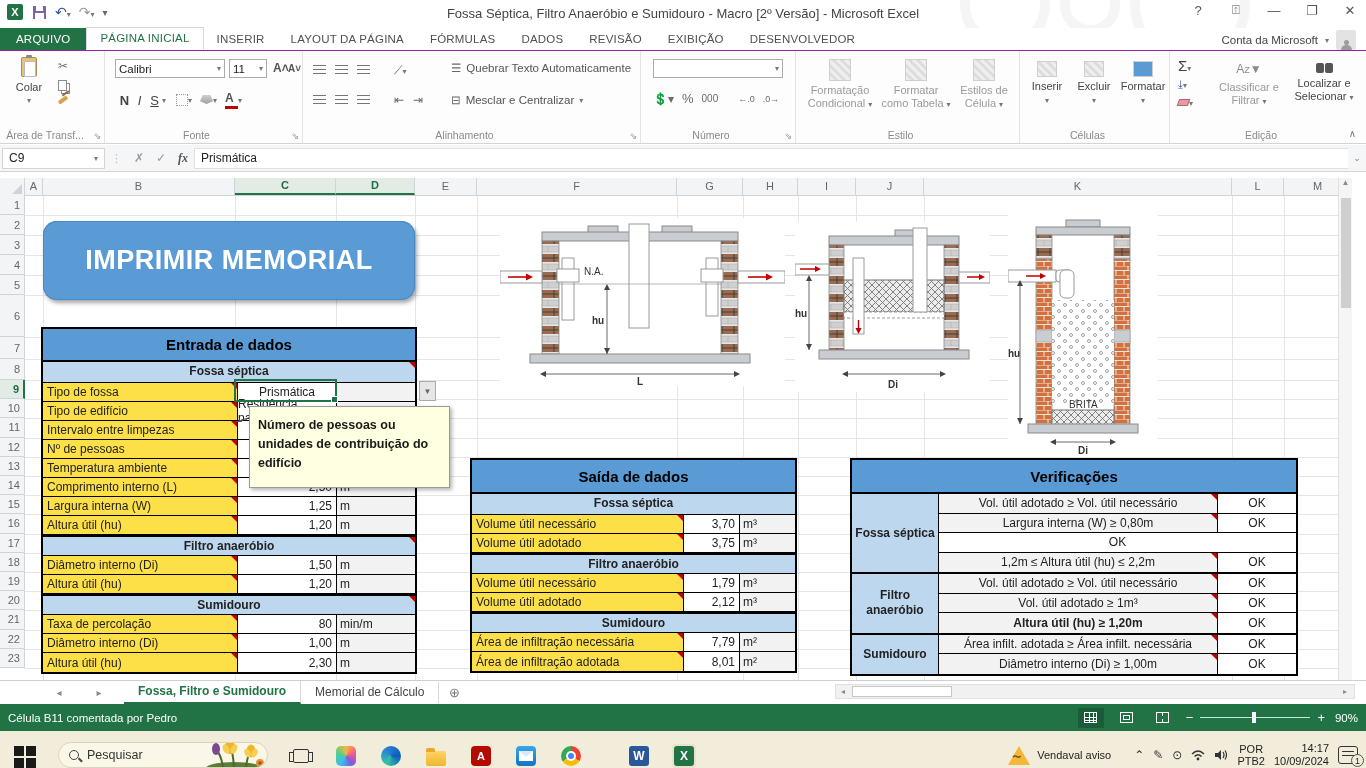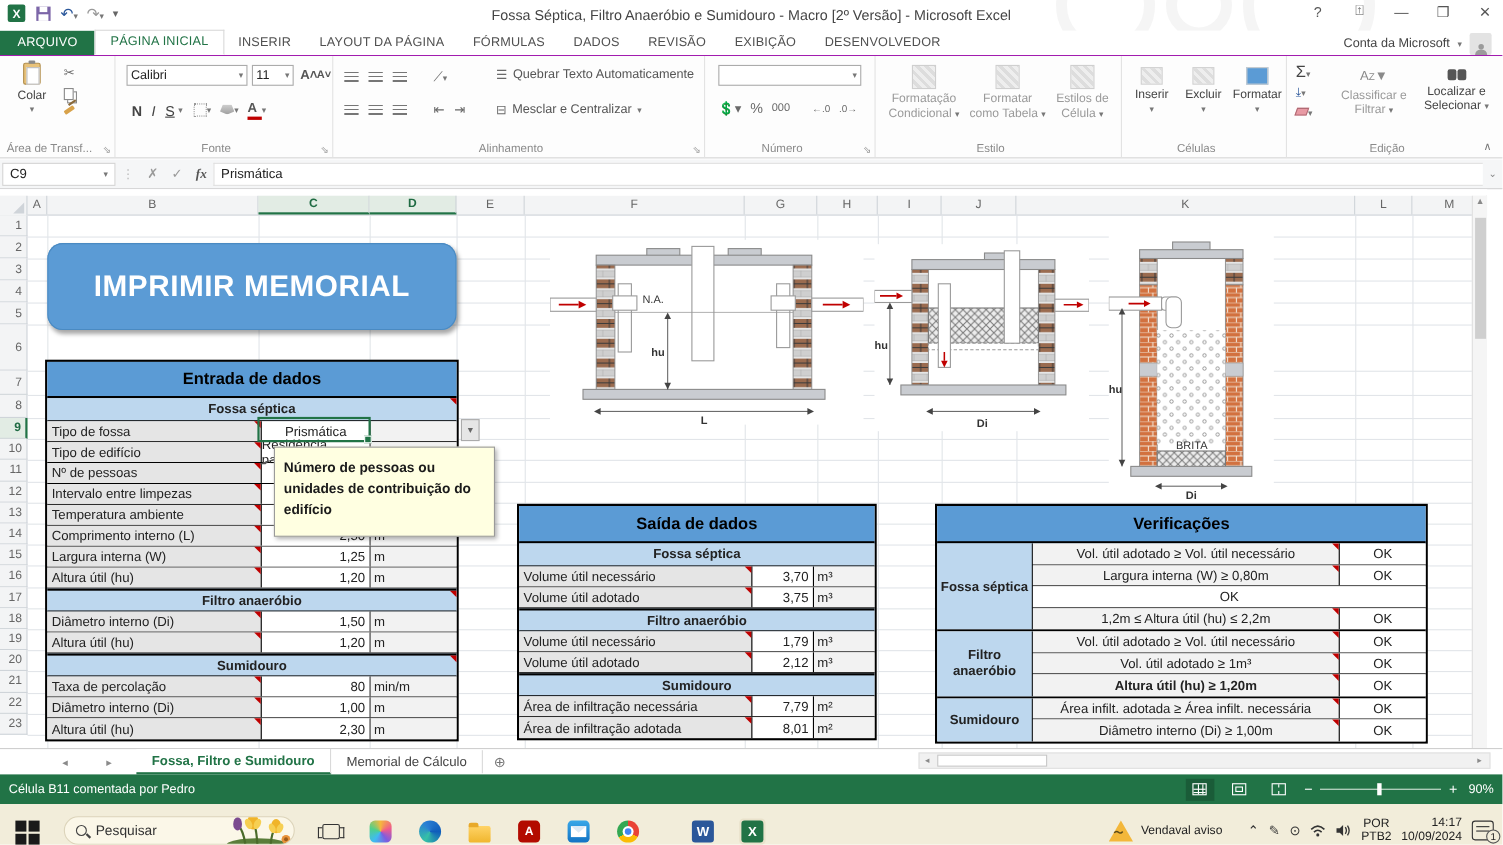--- a/index.html
+++ b/index.html
@@ -81,21 +81,21 @@
   
   #printbtn { left:43px; top:221px; width:372px; height:79px; background:#5b9bd5; border-radius:14px; box-shadow:2px 3px 4px rgba(0,0,0,.35), inset 0 0 0 1px #4a8ac2; display:flex; align-items:center; justify-content:center; color:#fff; font-weight:bold; font-size:27px; letter-spacing:.5px; cursor:pointer; z-index:10; }
 
   
   .xltable { position:absolute; border:2px solid #000; background:#fff; z-index:10; font-size:12px; }
   .tbl-title { background:#5b9bd5; color:#000; font-weight:bold; font-size:15px; display:flex; align-items:center; justify-content:center; border-bottom:2px solid #000; }
   .tbl-section { background:#bdd7ee; font-weight:bold; text-align:center; border-top:2px solid #000; border-bottom:1px solid #000; position:relative; }
   .tbl-section.first { border-top:none; }
   .trow { display:flex; border-bottom:1px solid #000; position:relative; }
   .trow:last-child { border-bottom:none; }
-  .c-label { background:#e5e5e5; border-right:1px solid #000; padding-left:4px; position:relative; display:flex; align-items:center; }
+  .c-label { background:#fde047; border-right:1px solid #000; padding-left:4px; position:relative; display:flex; align-items:center; }
   .c-value { background:#fff; border-right:1px solid #000; display:flex; align-items:center; justify-content:flex-end; padding-right:4px; }
   .c-value.center { justify-content:center; padding-right:0; }
   .c-unit { background:#f2f2f2; display:flex; align-items:center; padding-left:3px; }
   .ctri { position:absolute; top:0; right:0; width:0; height:0; border-left:6px solid transparent; border-top:6px solid #c00000; }
   
   .vgroup { display:flex; border-top:2px solid #000; }
   .vgroup.first { border-top:none; }
   .vname { background:#bdd7ee; font-weight:bold; text-align:center; border-right:1px solid #000; display:flex; align-items:center; justify-content:center; line-height:15px; }
   .vchecks { flex:1; }
   .vrow { display:flex; border-bottom:1px solid #000; }
@@ -589,26 +589,26 @@
       <div class="c-label" style="width: 195px;">Tipo de fossa<span class="ctri"></span></div>
       <div class="c-value center" style="width: 99px;">Prismática</div>
       <div class="c-unit" style="flex: 1 1 0%;"></div>
     </div>
     <div class="trow" style="height: 19px;">
       <div class="c-label" style="width: 195px;">Tipo de edifício<span class="ctri"></span></div>
       <div class="c-value center" style="width: 99px;">Residência padrão alto</div>
       <div class="c-unit" style="flex: 1 1 0%;"></div>
     </div>
     <div class="trow" style="height: 19px;">
-      <div class="c-label" style="width: 195px;">Nº de pessoas<span class="ctri"></span></div>
+      <div class="c-label" style="width: 195px;">Intervalo entre limpezas<span class="ctri"></span></div>
       <div class="c-value" style="width: 99px;"></div>
       <div class="c-unit" style="flex: 1 1 0%;"></div>
     </div>
     <div class="trow" style="height: 19px;">
-      <div class="c-label" style="width: 195px;">Intervalo entre limpezas<span class="ctri"></span></div>
+      <div class="c-label" style="width: 195px;">Nº de pessoas<span class="ctri"></span></div>
       <div class="c-value" style="width: 99px;"></div>
       <div class="c-unit" style="flex: 1 1 0%;"></div>
     </div>
     <div class="trow" style="height: 19px;">
       <div class="c-label" style="width: 195px;">Temperatura ambiente<span class="ctri"></span></div>
       <div class="c-value" style="width: 99px;"></div>
       <div class="c-unit" style="flex: 1 1 0%;"></div>
     </div>
     <div class="trow" style="height: 19px;">
       <div class="c-label" style="width: 195px;">Comprimento interno (L)<span class="ctri"></span></div>

